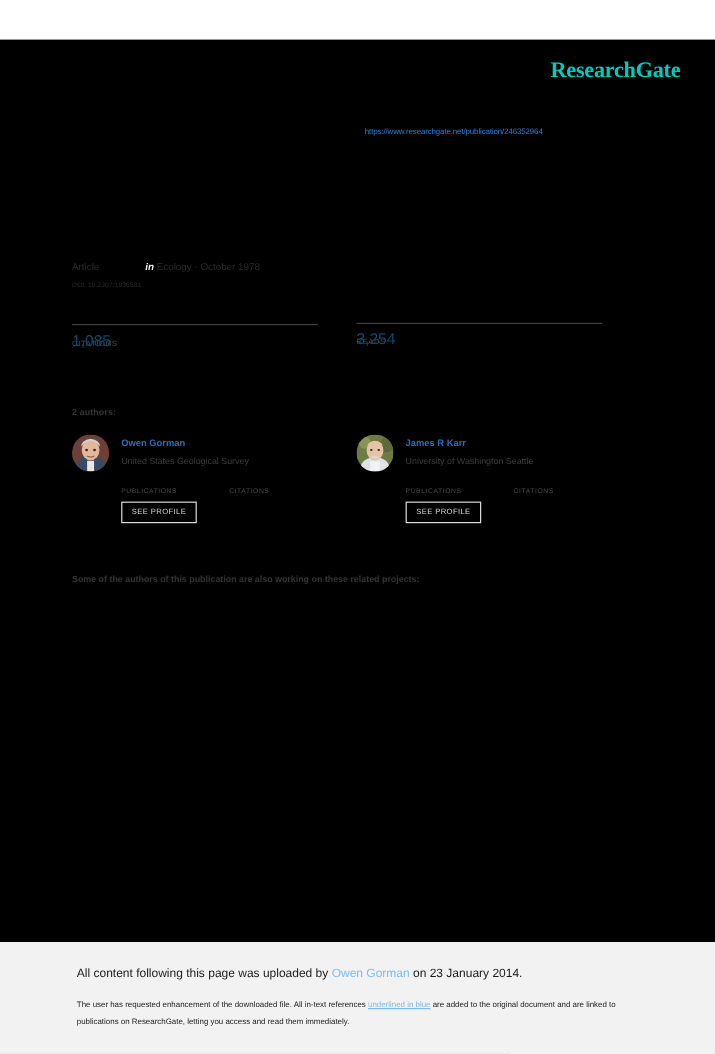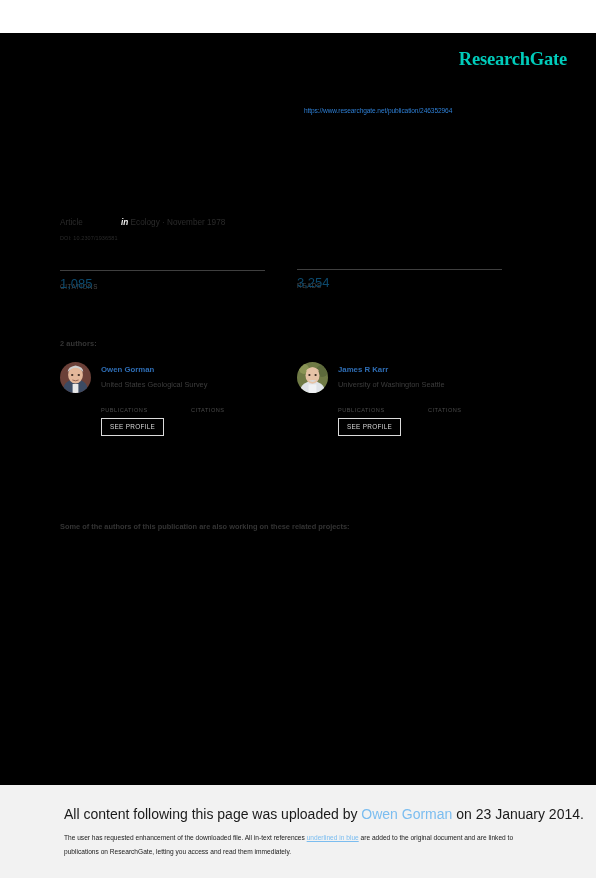--- a/index.html
+++ b/index.html
@@ -202,21 +202,20 @@
   }
 
   
   .projects-intro {
     position: absolute;
     left: 60px; top: 478px;
     font-size: 7.4px;
     font-weight: bold;
     color: #343434;
     white-space: nowrap;
-    margin-top: 44px;
   }
 
   .project-row {
     position: absolute;
     left: 60px; top: 508px;
     width: 420px; height: 28px;
   }
 
   .project-icon {
     position: absolute;
@@ -246,21 +245,21 @@
   
   .footer {
     position: absolute;
     left: 0; top: 785px;
     width: 596px; height: 93px;
     background: #f2f2f2;
   }
   .footer-line1 {
     position: absolute;
     left: 64px; top: 21px;
-    font-size: 14px;
+    font-size: 10px;
     color: #1a1a1a;
     white-space: nowrap;
   }
   .footer-line1 a {
     color: #7bbdf0;
     text-decoration: none;
   }
   .footer-note {
     position: absolute;
     left: 64px; top: 46px;
@@ -287,21 +286,21 @@
 
   <div class="hidden-head">See discussions, stats, and author profiles for this publication at:</div>
 
   <a class="url-link" href="#">https://www.researchgate.net/publication/246352964</a>
 
   <div class="art-title">Habitat Structure and Stream Fish Communities</div>
 
   <div class="art-meta">
     <span>Article</span>
     <span class="in-word">in</span>
-    <span>Ecology · November 1978</span>
+    <span>Ecology · October 1978</span>
   </div>
 
   <div class="art-doi">DOI: 10.2307/1936581</div>
 
   <div class="stat-col stat-citations">
     <div class="stat-rule"></div>
     <div class="stat-number">1,085</div>
     <div class="stat-label">CITATIONS</div>
   </div>
 

